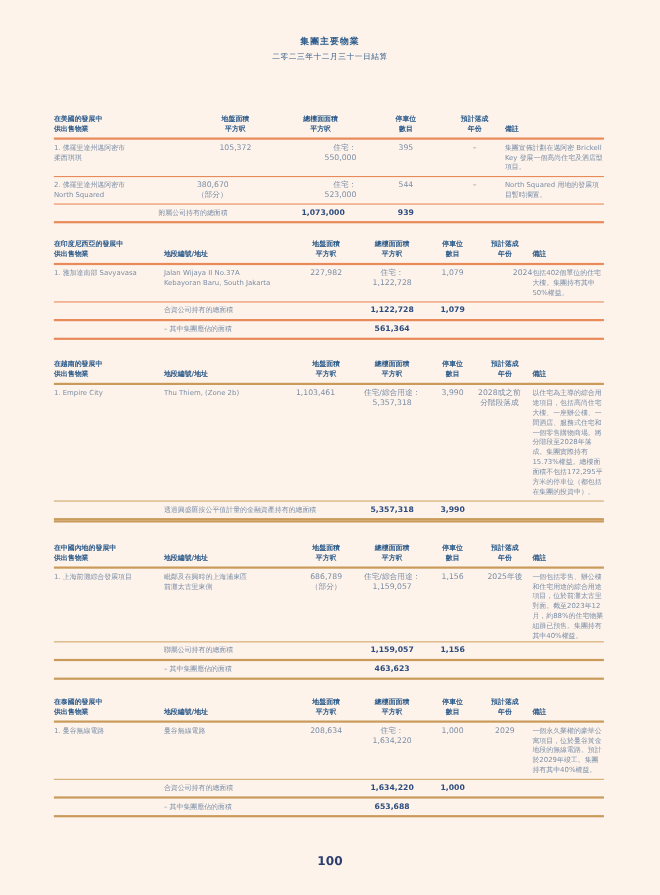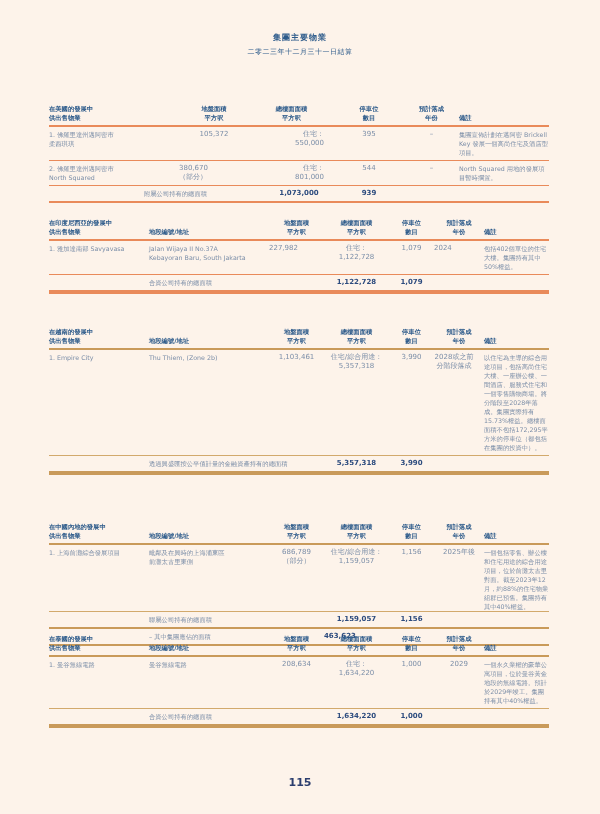--- a/index.html
+++ b/index.html
@@ -78,31 +78,31 @@
     <div style="width:130px">
         <div>2.  佛羅里達州邁阿密市</div>
         <div>  North Squared</div>
       </div>
     <div class="num" style="width:70px;">
         <div>380,670</div>
         <div>（部分）</div>
       </div>
     <div class="num" style="width:85px;text-align:right;padding-right:10px;box-sizing:border-box">
         <div>住宅：</div>
-        <div>801,000</div>
+        <div>523,000</div>
       </div>
     <div class="num" style="width:70px;text-align:center">544</div>
     <div class="num" style="width:55px;text-align:center">–</div>
     <div class="c7">North Squared 用地的發展項目暫時擱置。</div>
   </div>
   <div class="line-o"></div>
   <div class="tot">
     <div style="width:95px"></div>
     <div style="width:130px">附屬公司持有的總面積</div>
-    <div class="bold" style="width:60px;text-align:center;padding-right:10px;box-sizing:border-box">1,073,000</div>
+    <div class="bold" style="width:60px;text-align:left;padding-right:10px;box-sizing:border-box">1,073,000</div>
     <div class="bold" style="width:70px;text-align:center">939</div>
   </div>
   <div class="line-o2"></div>
 </div>
 
 <div class="section" style="top:218px;">
   <div class="hdr">
     <div style="width:100px">
         <div>在印度尼西亞的發展中</div>
         <div>供出售物業</div>
@@ -126,37 +126,42 @@
       </div>
     <div class="c7">備註</div>
   </div>
   <div class="line-o2"></div>
   <div class="row">
     <div style="width:100px">1.  雅加達南部 Savyavasa</div>
     <div style="width:120px">
         <div>Jalan Wijaya II No.37A</div>
         <div>Kebayoran Baru, South Jakarta</div>
       </div>
-    <div class="num" style="width:55px;text-align:left">227,982</div>
+    <div class="num" style="width:55px;text-align:center">227,982</div>
     <div class="num" style="width:65px;text-align:center">
         <div>住宅：</div>
         <div>1,122,728</div>
       </div>
     <div class="num" style="width:45px;text-align:center">1,079</div>
-    <div class="num" style="width:50px;text-align:left">2024</div>
+    <div class="num" style="width:50px;text-align:right">2024</div>
     <div class="c7">包括402個單位的住宅大樓。集團持有其中50%權益。</div>
   </div>
   <div class="line-o"></div>
   <div class="tot">
     <div style="width:100px"></div>
     <div style="width:175px">合資公司持有的總面積</div>
     <div class="bold" style="width:65px;text-align:center">1,122,728</div>
     <div class="bold" style="width:45px;text-align:center">1,079</div>
   </div>
   <div class="line-o2"></div>
+  <div class="tot">
+    <div style="width:100px"></div>
+    <div style="width:175px">– 其中集團應佔的面積</div>
+    <div class="bold" style="width:65px;text-align:center">561,364</div>
+  </div>
   <div class="line-o2"></div>
 </div>
 
 <div class="section" style="top:327px;">
   <div class="hdr">
     <div style="width:100px">
         <div>在越南的發展中</div>
         <div>供出售物業</div>
       </div>
     <div style="width:120px">地段編號/地址</div>
@@ -175,41 +180,41 @@
     <div style="width:50px;text-align:center">
         <div>預計落成</div>
         <div>年份</div>
       </div>
     <div class="c7">備註</div>
   </div>
   <div class="line-g2"></div>
   <div class="row">
     <div style="width:100px">1.  Empire City</div>
     <div style="width:120px">Thu Thiem, (Zone 2b)</div>
-    <div class="num" style="width:55px;text-align:center">1,103,461</div>
+    <div class="num" style="width:55px;text-align:left">1,103,461</div>
     <div class="num" style="width:65px;text-align:center">
         <div>住宅/綜合用途：</div>
         <div>5,357,318</div>
       </div>
     <div class="num" style="width:45px;text-align:center">3,990</div>
     <div class="num" style="width:40px;text-align:center;margin-right:10px">2028或之前分階段落成</div>
     <div class="c7">以住宅為主導的綜合用途項目，包括高尚住宅大樓、一座辦公樓、一間酒店、服務式住宅和一個零售購物商場。將分階段至2028年落成。集團實際持有15.73%權益。總樓面面積不包括172,295平方米的停車位（都包括在集團的投資中）。</div>
   </div>
   <div class="line-g"></div>
   <div class="tot">
     <div style="width:100px"></div>
     <div style="width:160px;margin-right:15px">透過興盛匯按公平值計量的金融資產持有的總面積</div>
     <div class="bold" style="width:65px;text-align:center">5,357,318</div>
     <div class="bold" style="width:45px;text-align:center">3,990</div>
   </div>
   <div class="line-g2"></div>
   <div class="line-g2"></div>
 </div>
 
-<div class="section" style="top:522px;">
+<div class="section" style="top:494px;">
   <div class="hdr">
     <div style="width:100px">
         <div>在中國內地的發展中</div>
         <div>供出售物業</div>
       </div>
     <div style="width:120px">地段編號/地址</div>
     <div style="width:55px;text-align:center">
         <div>地盤面積</div>
         <div>平方呎</div>
       </div>
@@ -250,21 +255,21 @@
   <div class="tot">
     <div style="width:100px"></div>
     <div style="width:175px">聯屬公司持有的總面積</div>
     <div class="bold" style="width:65px;text-align:center">1,159,057</div>
     <div class="bold" style="width:45px;text-align:center">1,156</div>
   </div>
   <div class="line-g2"></div>
   <div class="tot">
     <div style="width:100px"></div>
     <div style="width:175px">– 其中集團應佔的面積</div>
-    <div class="bold" style="width:65px;">463,623</div>
+    <div class="bold" style="width:65px;text-align:center">463,623</div>
   </div>
   <div class="line-g2"></div>
 </div>
 
 <div class="section" style="top:634px;">
   <div class="hdr">
     <div style="width:100px">
         <div>在泰國的發展中</div>
         <div>供出售物業</div>
       </div>
@@ -301,16 +306,21 @@
     <div class="c7">一個永久業權的豪華公寓項目，位於曼谷黃金地段的無線電路。預計於2029年竣工。集團持有其中40%權益。</div>
   </div>
   <div class="line-g"></div>
   <div class="tot">
     <div style="width:100px"></div>
     <div style="width:175px">合資公司持有的總面積</div>
     <div class="bold" style="width:65px;text-align:center">1,634,220</div>
     <div class="bold" style="width:45px;text-align:center">1,000</div>
   </div>
   <div class="line-g2"></div>
-  <div class="line-g2"></div>
-</div>
-
-<div class="pageno">115</div>
+  <div class="tot">
+    <div style="width:100px"></div>
+    <div style="width:175px">– 其中集團應佔的面積</div>
+    <div class="bold" style="width:65px;text-align:center">653,688</div>
+  </div>
+  <div class="line-g2"></div>
+</div>
+
+<div class="pageno">100</div>
 
 </body></html>

